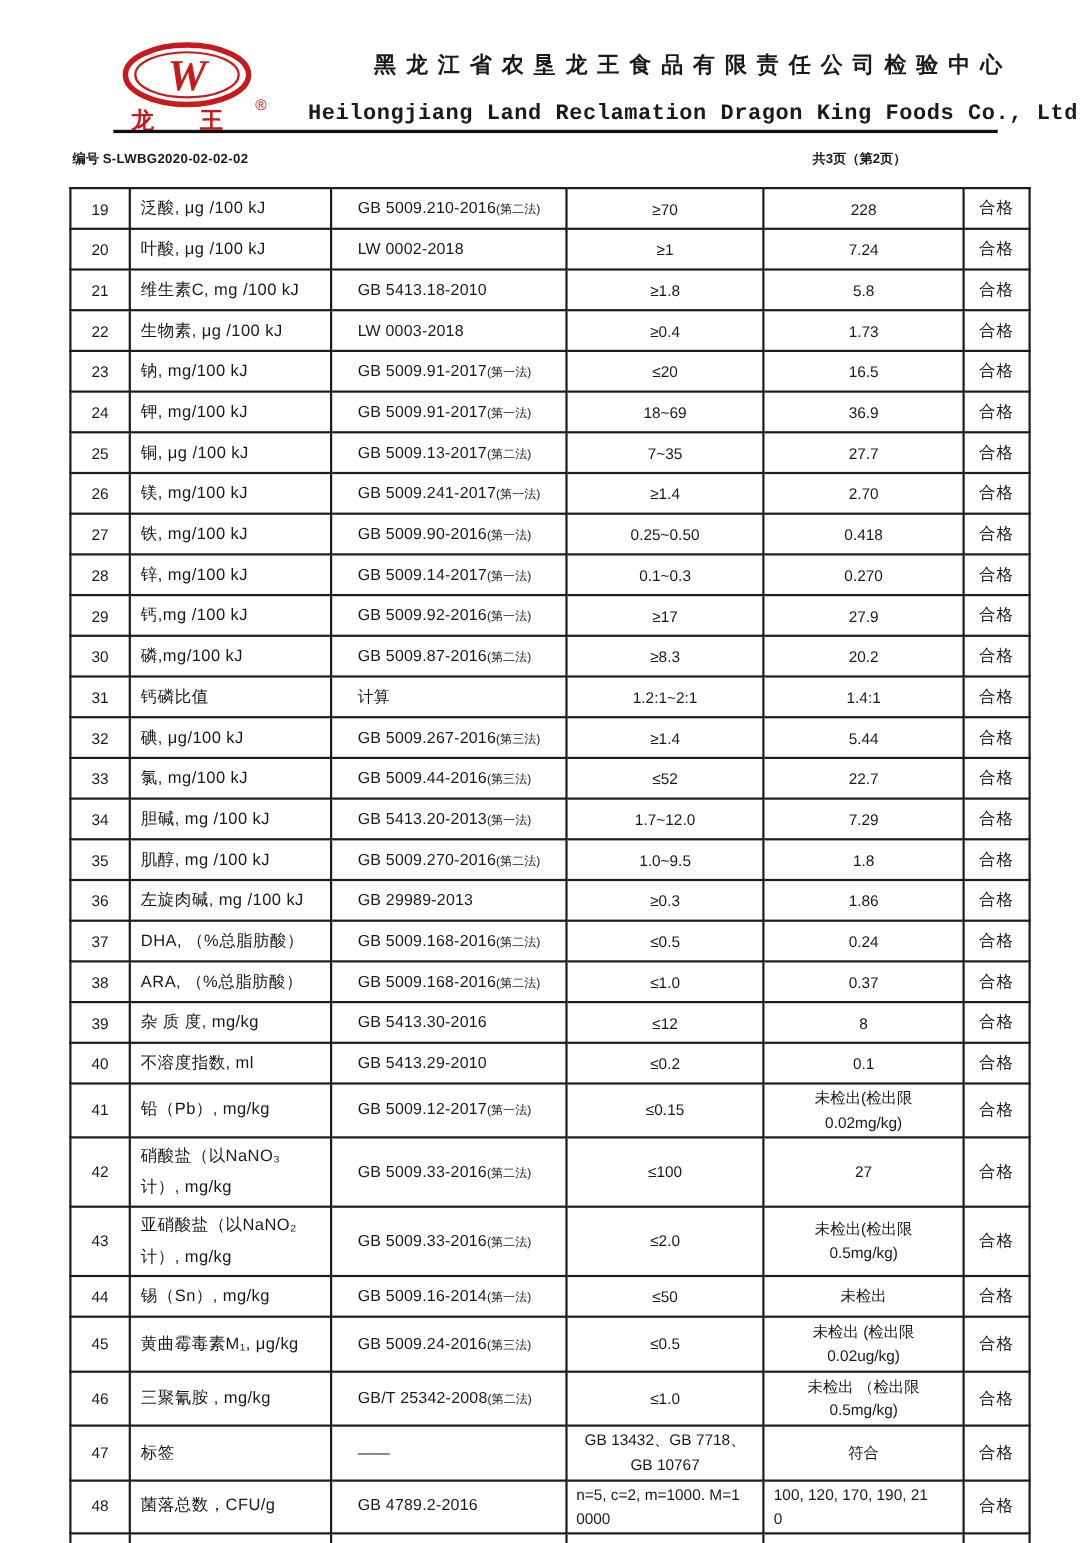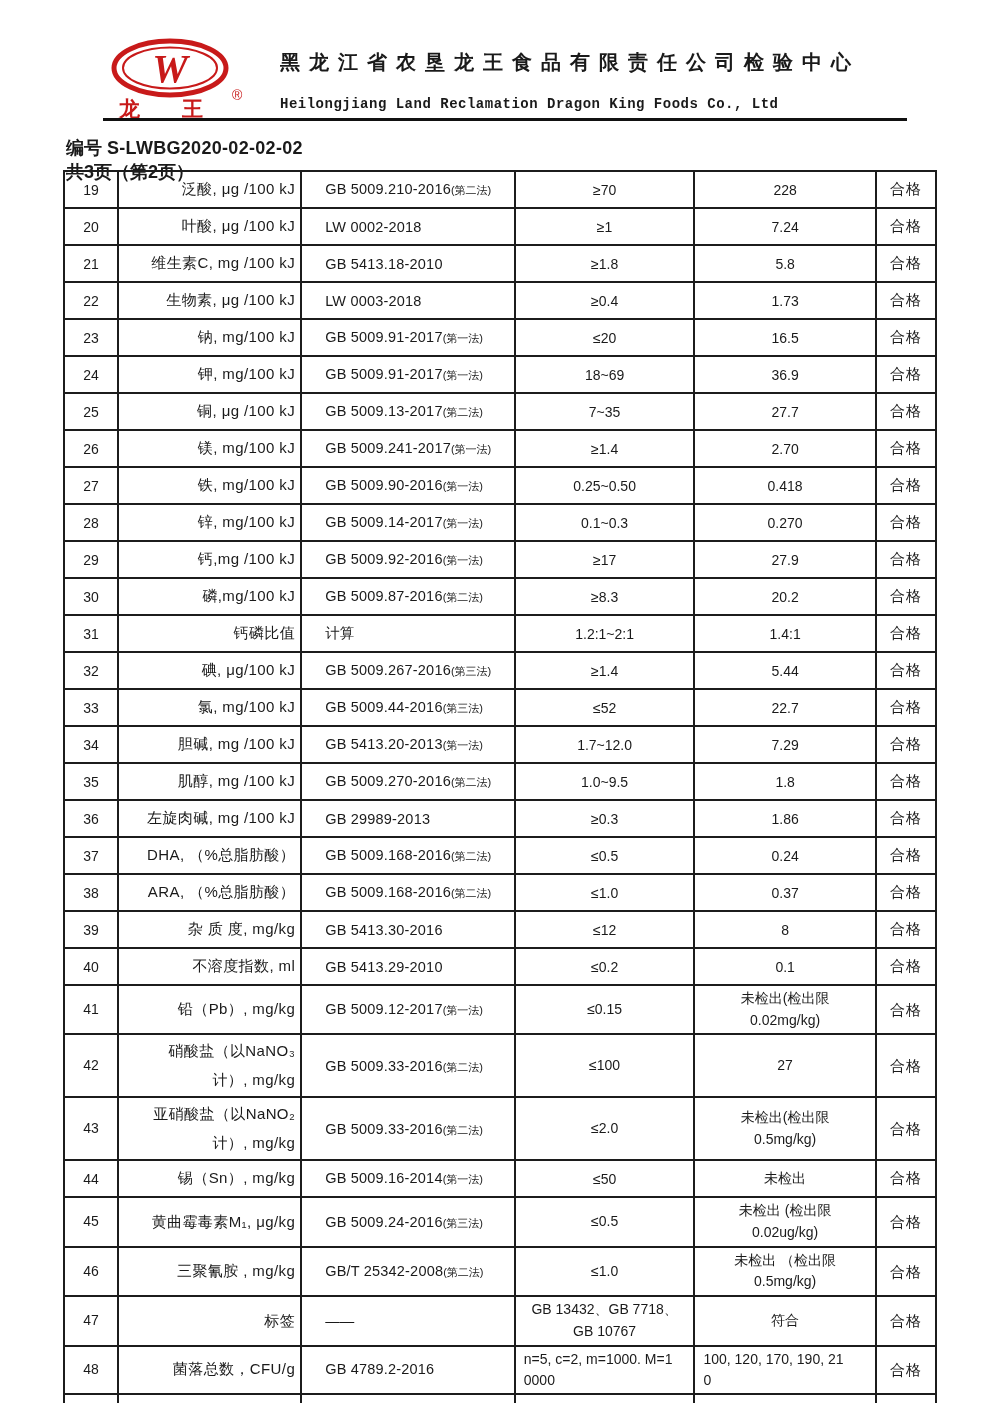--- a/index.html
+++ b/index.html
@@ -13,60 +13,60 @@
     width:992px;height:1403px;
     background:#ffffff;
     overflow:hidden;
   }
   
   .header{
     position:absolute;top:38px;left:104px;right:70px;
     display:flex;align-items:center;gap:26px;
   }
   .logo{width:150px;flex:0 0 150px;}
-  .titles{flex:1;text-align:left;padding-top:2px;}
+  .titles{flex:1;text-align:center;padding-top:2px;}
   .title-cn{
     font-size:20px;font-weight:700;letter-spacing:9px;
     white-space:nowrap;
   }
   .title-en{
     margin-top:20px;
     font-family:"Liberation Mono","DejaVu Sans Mono",monospace;
-    font-size:14px;font-weight:600;letter-spacing:.5px;
+    font-size:20px;font-weight:600;letter-spacing:.5px;
     white-space:nowrap;
   }
   .rule{
     position:absolute;top:118px;left:103px;width:804px;
     border-top:3px solid #111;
   }
   
   .meta{
     position:absolute;top:136px;left:66px;width:758px;
     display:flex;justify-content:space-between;align-items:baseline;
-    font-size:18px;font-weight:700;flex-direction:column;
+    font-size:12px;font-weight:700;
   }
   .meta .report-no{letter-spacing:.3px;}
   
   .table-wrap{position:absolute;top:170px;left:63px;width:874px;}
   table{
     width:100%;border-collapse:collapse;table-layout:fixed;
     border:2px solid #1c1c1c;
   }
   td{
     border:2px solid #1c1c1c;
     padding:2px 5px;
     vertical-align:middle;
     height:31px;
     font-size:14px;
     text-align:center;
     white-space:pre-line;
     overflow:hidden;
   }
   .cell-no{font-size:14px;border-radius:13px;}
-  .cell-item{text-align:right;padding-left:9px;font-size:15px;letter-spacing:.4px;}
+  .cell-item{text-align:left;padding-left:9px;font-size:15px;letter-spacing:.4px;}
   .cell-method{text-align:left;padding-left:23px;font-size:14.5px;letter-spacing:.2px;}
   .method-note{font-size:11px;letter-spacing:0;}
   .cell-req{font-size:14px;}
   .cell-result{font-size:14px;}
   .cell-conclusion{font-size:15px;letter-spacing:1px;}
   tr.multiline td{line-height:1.55;}
   tr.multiline .cell-item{line-height:1.9;}
   
   tbody tr:nth-last-child(1) .cell-req,
   tbody tr:nth-last-child(2) .cell-req,

